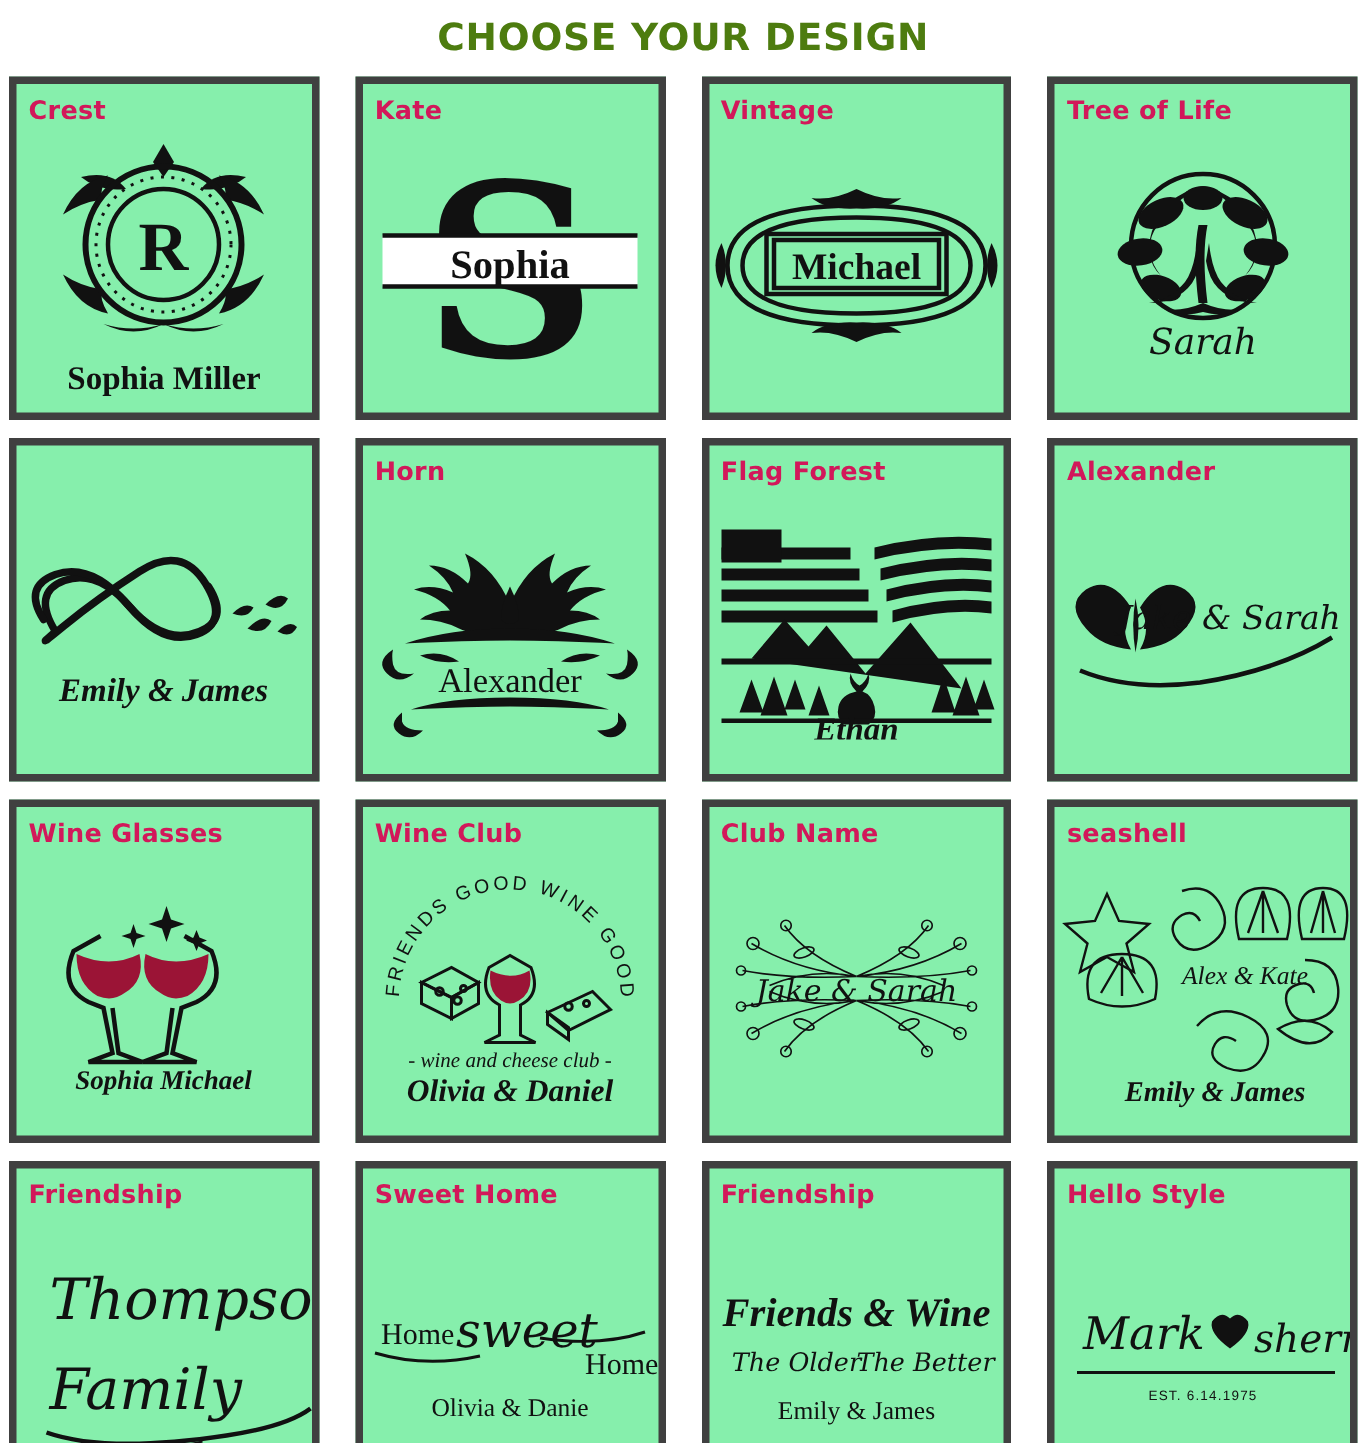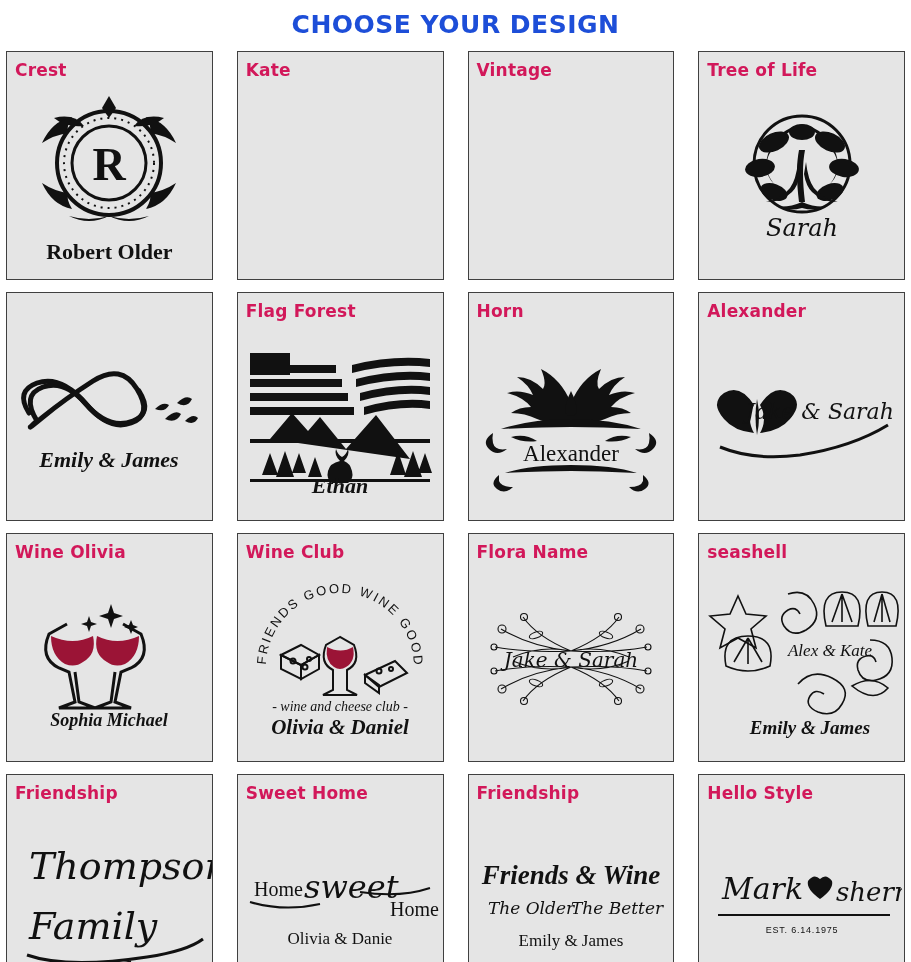--- a/index.html
+++ b/index.html
@@ -9,40 +9,40 @@
   }
   body {
     width: 911px;
     height: 962px;
     font-family: "Liberation Sans", sans-serif;
     color: #000;
     overflow: hidden;
   }
   .page-title {
     text-align: center;
-    color: #1d4ed8;
+    color: #4d7c0f;
     font-size: 25px;
     font-weight: bold;
     letter-spacing: 0.5px;
     margin: 10px 0 12px 0;
     font-family: "DejaVu Sans", sans-serif;
   }
   .grid {
     display: grid;
     grid-template-columns: repeat(4, 1fr);
     grid-template-rows: repeat(4, 229px);
     column-gap: 24px;
     row-gap: 12px;
     padding: 0 6px;
     box-sizing: border-box;
   }
   .card {
     position: relative;
-    background: #e5e5e5;
-    border: 1px solid #404040;
+    background: #86efac;
+    border: 5px solid #404040;
     box-sizing: border-box;
     overflow: hidden;
   }
   .card-label {
     position: absolute;
     top: 8px;
     left: 8px;
     color: #d2185a;
     font-weight: bold;
     font-size: 17px;
@@ -90,30 +90,56 @@
           <path d="M18 95 q10 22 30 26 q-6 -10 -4 -16 q-14 -2 -26 -10z"></path>
           <path d="M152 95 q-10 22 -30 26 q6 -10 4 -16 q14 -2 26 -10z"></path>
           <path d="M45 128 q20 6 40 0 q-20 10 -40 0z"></path>
           <path d="M125 128 q-20 6 -40 0 q20 10 40 0z"></path>
         </g>
         <circle cx="85" cy="75" r="52" fill="none" stroke="#111" stroke-width="4"></circle>
         <circle cx="85" cy="75" r="45" fill="none" stroke="#111" stroke-width="2" stroke-dasharray="2 5"></circle>
         <circle cx="85" cy="75" r="37" fill="none" stroke="#111" stroke-width="3"></circle>
         <text x="85" y="92" text-anchor="middle" font-family="Liberation Serif, serif" font-size="46" font-weight="bold" fill="#111">R</text>
       </svg>
-      <div class="name" style="font-size:22px;margin-top:2px">Robert Older</div>
+      <div class="name" style="font-size:22px;margin-top:2px">Sophia Miller</div>
     </div>
   </div>
 
   <div class="card">
     <div class="card-label">Kate</div>
+    <div class="art">
+      <svg width="190" height="180" viewBox="0 0 190 180">
+        <text x="95" y="150" text-anchor="middle" font-family="DejaVu Serif, serif" font-size="160" font-weight="bold" fill="#111">S</text>
+        <rect x="10" y="70" width="170" height="34" fill="#fff"></rect>
+        <line x1="10" y1="70" x2="180" y2="70" stroke="#111" stroke-width="3"></line>
+        <line x1="10" y1="104" x2="180" y2="104" stroke="#111" stroke-width="3"></line>
+        <text x="95" y="98" text-anchor="middle" font-family="Liberation Serif, serif" font-size="27" font-weight="bold" fill="#111">Sophia</text>
+      </svg>
+    </div>
   </div>
 
   <div class="card">
     <div class="card-label">Vintage</div>
+    <div class="art">
+      <svg width="200" height="130" viewBox="0 0 200 130">
+        <g fill="none" stroke="#111" stroke-width="3">
+          <path d="M14 65 q0 -40 86 -40 q86 0 86 40 q0 40 -86 40 q-86 0 -86 -40z"></path>
+          <path d="M24 65 q0 -32 76 -32 q76 0 76 32 q0 32 -76 32 q-76 0 -76 -32z"></path>
+          <rect x="40" y="44" width="120" height="40"></rect>
+          <rect x="45" y="48" width="110" height="32"></rect>
+        </g>
+        <g fill="#111">
+          <path d="M100 14 q-16 8 -30 6 q10 8 30 7 q20 1 30 -7 q-14 2 -30 -6z"></path>
+          <path d="M100 116 q-16 -8 -30 -6 q10 -8 30 -7 q20 -1 30 7 q-14 -2 -30 6z"></path>
+          <path d="M10 50 q-8 15 0 30 q6 -15 0 -30z"></path>
+          <path d="M190 50 q8 15 0 30 q-6 -15 0 -30z"></path>
+        </g>
+        <text x="100" y="74" text-anchor="middle" font-family="Liberation Serif, serif" font-size="25" font-weight="bold" fill="#111">Michael</text>
+      </svg>
+    </div>
   </div>
 
   <div class="card">
     <div class="card-label">Tree of Life</div>
     <div class="art">
       <svg width="160" height="150" viewBox="0 0 160 150">
         <g fill="#111">
           <circle cx="80" cy="62" r="48" fill="none" stroke="#111" stroke-width="3"></circle>
           <path d="M80 22 q-26 6 -34 30 q-6 18 6 30 q-14 -18 -2 -34 q10 -16 30 -26z"></path>
           <path d="M80 22 q26 6 34 30 q6 18 -6 30 q14 -18 2 -34 q-10 -16 -30 -26z"></path>
@@ -145,20 +171,42 @@
           <path d="M156 56 q10 -10 16 -5 q-5 10 -16 5z"></path>
           <path d="M168 40 q9 -9 15 -4 q-5 10 -15 4z"></path>
           <path d="M176 58 q8 -8 13 -3 q-4 8 -13 3z"></path>
         </g>
         <text x="100" y="104" text-anchor="middle" font-family="Liberation Serif, serif" font-style="italic" font-weight="bold" font-size="22" fill="#111">Emily &amp; James</text>
       </svg>
     </div>
   </div>
 
   <div class="card">
+    <div class="card-label">Horn</div>
+    <div class="art">
+      <svg width="200" height="170" viewBox="0 0 200 170">
+        <g fill="#111">
+          <path d="M100 70 q-10 -24 -30 -34 q6 14 2 20 q-12 -12 -26 -12 q12 8 16 18 q-14 -6 -26 -2 q16 4 24 14 q-12 0 -20 6 q14 0 26 6 q10 5 34 4z"></path>
+          <path d="M100 70 q10 -24 30 -34 q-6 14 -2 20 q12 -12 26 -12 q-12 8 -16 18 q14 -6 26 -2 q-16 4 -24 14 q12 0 20 6 q-14 0 -26 6 q-10 5 -34 4z"></path>
+          <path d="M100 58 q-6 12 -6 22 q6 6 12 0 q0 -10 -6 -22z"></path>
+          <path d="M30 96 q30 -10 70 -10 q40 0 70 10 q-40 -2 -70 -2 q-30 0 -70 2z"></path>
+          <path d="M22 100 q-12 8 -4 16 q8 8 18 0 q-12 2 -14 -6 q-1 -6 0 -10z"></path>
+          <path d="M178 100 q12 8 4 16 q-8 8 -18 0 q12 2 14 -6 q1 -6 0 -10z"></path>
+          <path d="M40 104 q14 -4 26 4 q-14 2 -26 -4z"></path>
+          <path d="M160 104 q-14 -4 -26 4 q14 2 26 -4z"></path>
+          <path d="M34 140 q24 -8 66 -8 q42 0 66 8 q-40 -2 -66 -2 q-26 0 -66 2z"></path>
+          <path d="M28 142 q-10 8 -2 14 q8 6 16 -2 q-12 0 -14 -6z"></path>
+          <path d="M172 142 q10 8 2 14 q-8 6 -16 -2 q12 0 14 -6z"></path>
+        </g>
+        <text x="100" y="128" text-anchor="middle" font-family="Liberation Serif, serif" font-size="23" fill="#111">Alexander</text>
+      </svg>
+    </div>
+  </div>
+
+  <div class="card">
     <div class="card-label">Flag Forest</div>
     <div class="art">
       <svg width="200" height="150" viewBox="0 0 200 150">
         <g fill="#111">
           <path d="M10 22 h86 v8 h-86z M10 36 h92 v8 h-92z M10 50 h98 v8 h-98z M10 64 h104 v8 h-104z"></path>
           <rect x="10" y="10" width="40" height="22"></rect>
           <path d="M112 22 q40 -10 78 -6 v8 q-38 -4 -78 6z"></path>
           <path d="M116 36 q40 -10 74 -6 v8 q-34 -4 -74 6z"></path>
           <path d="M120 50 q38 -10 70 -6 v8 q-32 -4 -70 6z"></path>
           <path d="M124 64 q36 -10 66 -6 v8 q-30 -4 -66 6z"></path>
@@ -169,58 +217,36 @@
             <path d="M100 118 q-6 -6 -4 -12 q2 6 6 8 q4 -2 6 -8 q2 6 -4 12 q6 2 8 10 q2 8 -4 12 l-16 0 q-6 -4 -4 -12 q2 -8 12 -10z"></path>
             <rect x="10" y="136" width="180" height="3"></rect>
           </g>
         </g>
         <text x="100" y="150" text-anchor="middle" font-family="Liberation Serif, serif" font-style="italic" font-weight="bold" font-size="22" fill="#111">Ethan</text>
       </svg>
     </div>
   </div>
 
   <div class="card">
-    <div class="card-label">Horn</div>
-    <div class="art">
-      <svg width="200" height="170" viewBox="0 0 200 170">
-        <g fill="#111">
-          <path d="M100 70 q-10 -24 -30 -34 q6 14 2 20 q-12 -12 -26 -12 q12 8 16 18 q-14 -6 -26 -2 q16 4 24 14 q-12 0 -20 6 q14 0 26 6 q10 5 34 4z"></path>
-          <path d="M100 70 q10 -24 30 -34 q-6 14 -2 20 q12 -12 26 -12 q-12 8 -16 18 q14 -6 26 -2 q-16 4 -24 14 q12 0 20 6 q-14 0 -26 6 q-10 5 -34 4z"></path>
-          <path d="M100 58 q-6 12 -6 22 q6 6 12 0 q0 -10 -6 -22z"></path>
-          <path d="M30 96 q30 -10 70 -10 q40 0 70 10 q-40 -2 -70 -2 q-30 0 -70 2z"></path>
-          <path d="M22 100 q-12 8 -4 16 q8 8 18 0 q-12 2 -14 -6 q-1 -6 0 -10z"></path>
-          <path d="M178 100 q12 8 4 16 q-8 8 -18 0 q12 2 14 -6 q1 -6 0 -10z"></path>
-          <path d="M40 104 q14 -4 26 4 q-14 2 -26 -4z"></path>
-          <path d="M160 104 q-14 -4 -26 4 q14 2 26 -4z"></path>
-          <path d="M34 140 q24 -8 66 -8 q42 0 66 8 q-40 -2 -66 -2 q-26 0 -66 2z"></path>
-          <path d="M28 142 q-10 8 -2 14 q8 6 16 -2 q-12 0 -14 -6z"></path>
-          <path d="M172 142 q10 8 2 14 q-8 6 -16 -2 q12 0 14 -6z"></path>
-        </g>
-        <text x="100" y="128" text-anchor="middle" font-family="Liberation Serif, serif" font-size="23" fill="#111">Alexander</text>
-      </svg>
-    </div>
-  </div>
-
-  <div class="card">
     <div class="card-label">Alexander</div>
     <div class="art">
       <svg width="200" height="110" viewBox="0 0 200 110">
         <g fill="#111">
           <path d="M52 42 q-14 -22 -30 -12 q-14 10 0 26 q10 12 30 14 q-8 -14 0 -28z"></path>
           <path d="M58 42 q14 -22 30 -12 q14 10 0 26 q-10 12 -30 14 q8 -14 0 -28z"></path>
           <path d="M55 36 q-3 18 0 36 q4 -18 0 -36z"></path>
         </g>
         <path d="M18 84 q34 14 80 8 q52 -8 88 -30" fill="none" stroke="#111" stroke-width="3"></path>
         <text x="118" y="56" text-anchor="middle" font-family="DejaVu Serif, serif" font-style="italic" font-size="22" fill="#111">Jake &amp; Sarah</text>
       </svg>
     </div>
   </div>
 
   <div class="card">
-    <div class="card-label">Wine Olivia</div>
+    <div class="card-label">Wine Glasses</div>
     <div class="art">
       <svg width="180" height="150" viewBox="0 0 180 150">
         <g fill="none" stroke="#111" stroke-width="3">
           <path d="M48 40 l-18 10 q-10 24 10 34 l10 4 l6 30 l-16 6 l36 0 l-16 -6 l-4 -30"></path>
           <path d="M104 40 l18 10 q10 24 -10 34 l-10 4 l-6 30 l16 6 l-36 0 l16 -6 l4 -30"></path>
         </g>
         <path d="M32 52 q22 10 42 0 q4 18 -10 26 q-8 6 -18 2 q-14 -8 -14 -28z" fill="#9b1436"></path>
         <path d="M120 52 q-22 10 -42 0 q-4 18 10 26 q8 6 18 2 q14 -8 14 -28z" fill="#9b1436"></path>
         <g fill="#111">
           <path d="M92 20 l3 9 l9 3 l-9 3 l-3 9 l-3 -9 l-9 -3 l9 -3z"></path>
@@ -258,21 +284,21 @@
           <circle cx="134" cy="92" r="2.5"></circle>
             <circle cx="146" cy="90" r="2"></circle>
         </g>
         <text x="95" y="132" text-anchor="middle" font-family="Liberation Serif, serif" font-style="italic" font-size="14" fill="#111">- wine and cheese club -</text>
         <text x="95" y="155" text-anchor="middle" font-family="Liberation Serif, serif" font-style="italic" font-weight="bold" font-size="21" fill="#111">Olivia &amp; Daniel</text>
       </svg>
     </div>
   </div>
 
   <div class="card">
-    <div class="card-label">Flora Name</div>
+    <div class="card-label">Club Name</div>
     <div class="art">
       <svg width="210" height="140" viewBox="0 0 210 140">
         <g fill="none" stroke="#111" stroke-width="1.1">
           <path d="M105 62 q-40 -4 -70 -22 M105 62 q-44 2 -76 -4 M105 62 q-34 -14 -48 -34 M105 62 q-30 -6 -58 6"></path>
           <path d="M105 78 q-40 4 -70 22 M105 78 q-44 -2 -76 4 M105 78 q-34 14 -48 34 M105 78 q-30 6 -58 -6"></path>
           <path d="M105 62 q40 -4 70 -22 M105 62 q44 2 76 -4 M105 62 q34 -14 48 -34 M105 62 q30 -6 58 6"></path>
           <path d="M105 78 q40 4 70 22 M105 78 q44 -2 76 4 M105 78 q34 14 48 34 M105 78 q30 6 58 -6"></path>
           <g>
             <circle cx="36" cy="40" r="4"></circle>
               <circle cx="28" cy="58" r="3"></circle>

